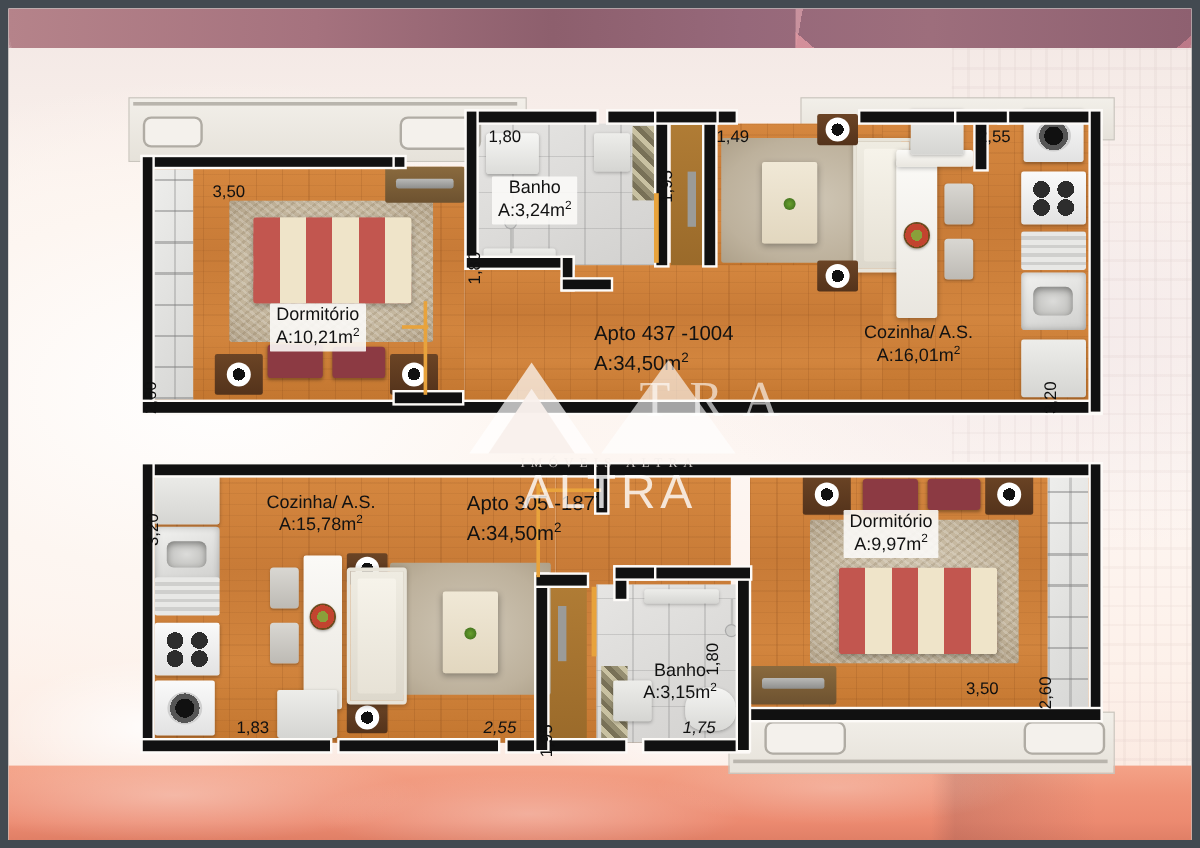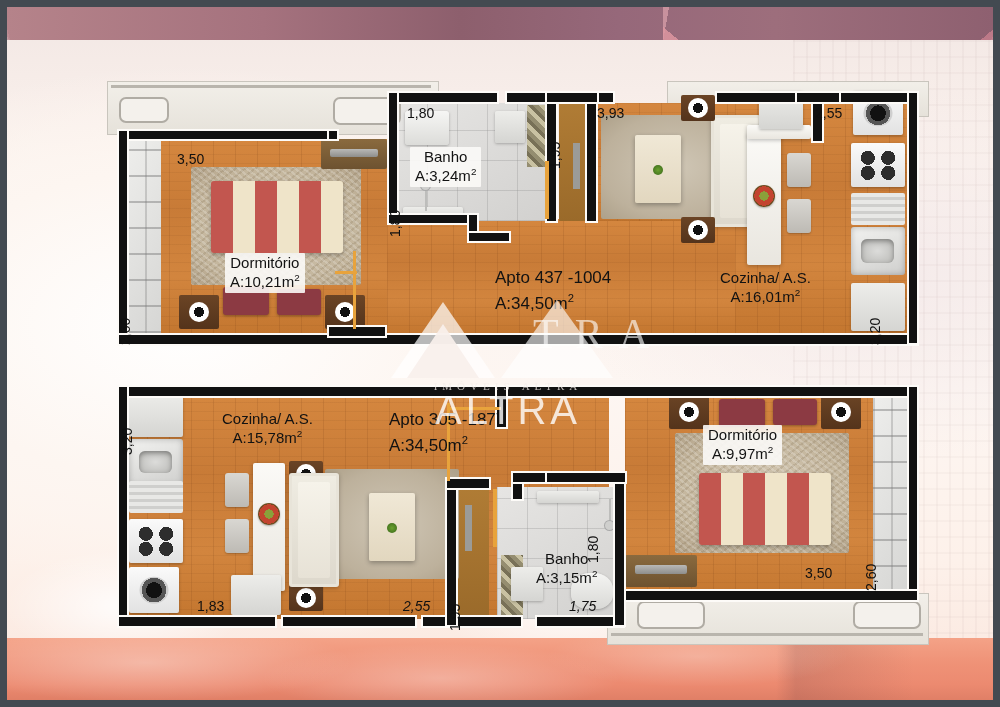--- a/index.html
+++ b/index.html
@@ -340,21 +340,21 @@
     <div class="lbl apto-lbl" style="left:388px;top:193px;">
       <span>Apto 437 -1004</span><br>
       <span><span>A:34,50m</span><sup>2</sup></span>
     </div>
 
     <div class="dim" style="left:70px;top:78px;">3,50</div>
     <div class="dim vert" style="left:26px;top:256px;">2,60</div>
     <div class="dim" style="left:300px;top:32px;">1,80</div>
     <div class="dim vert" style="left:296px;top:148px;">1,80</div>
     <div class="dim vert" style="left:456px;top:80px;">1,95</div>
-    <div class="dim" style="left:490px;top:32px;">3,93</div>
+    <div class="dim" style="left:490px;top:32px;">1,49</div>
     <div class="dim" style="left:708px;top:32px;">2,55</div>
     <div class="dim vert" style="left:776px;top:256px;">3,20</div>
   </div>
 
   <div class="unit" id="unit-bottom">
 
     <div class="balcony" style="left:500px;top:216px;width:320px;height:50px;"></div>
     <div class="railing" style="left:504px;top:256px;width:312px;"></div>
     <div class="outdoor-chair" style="left:530px;top:224px;width:64px;height:24px;"></div>
     <div class="outdoor-chair" style="left:746px;top:224px;width:64px;height:24px;"></div>

